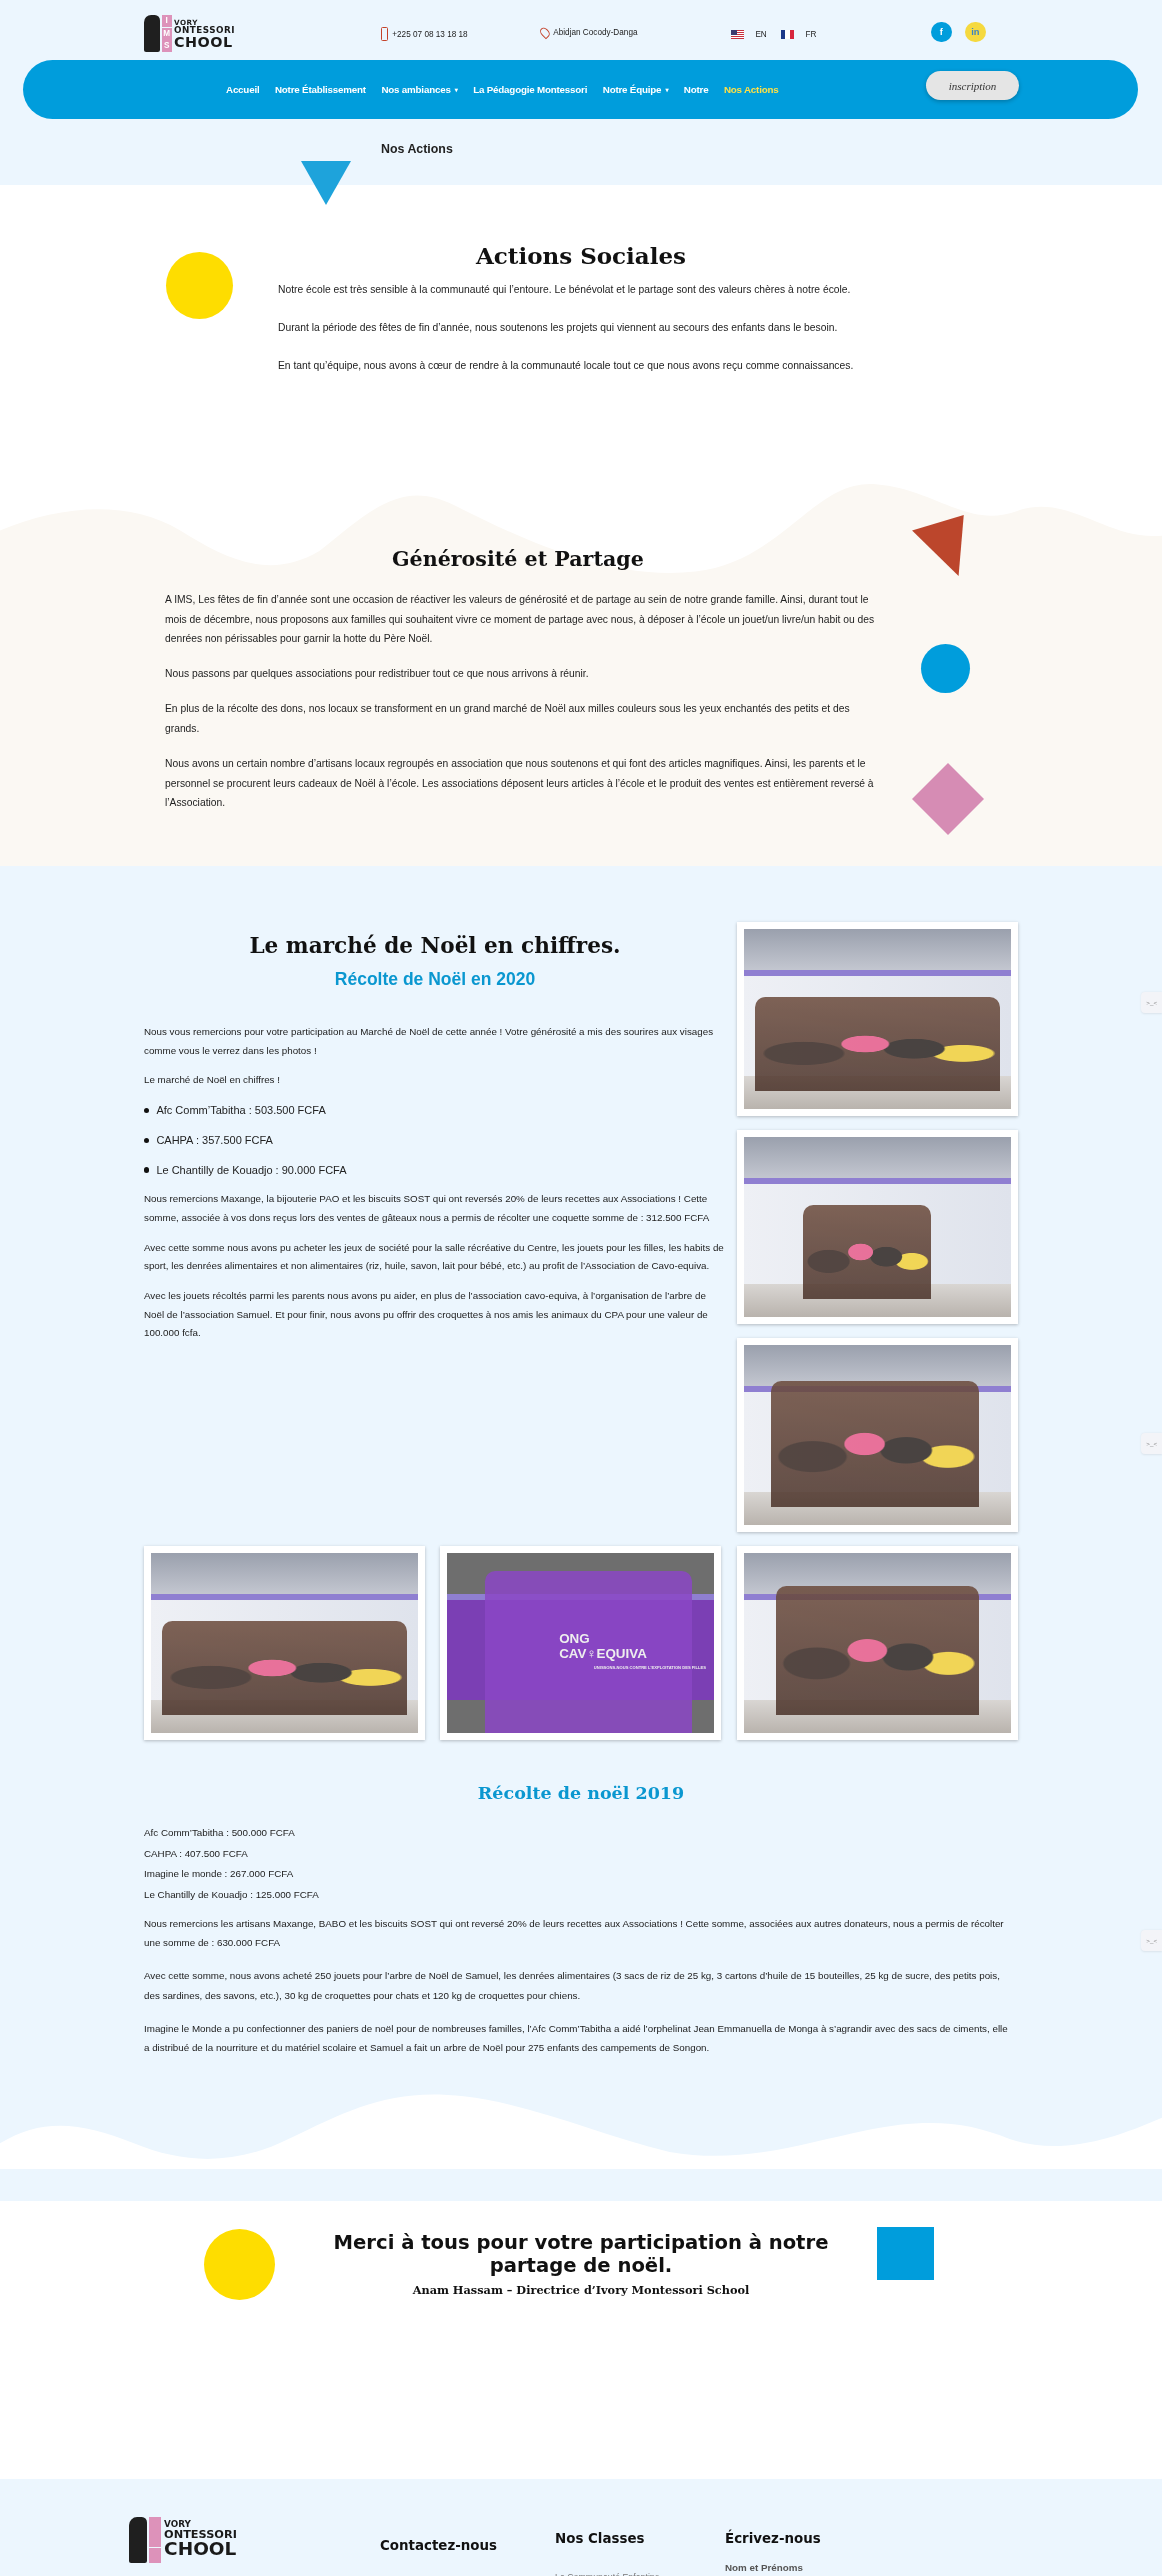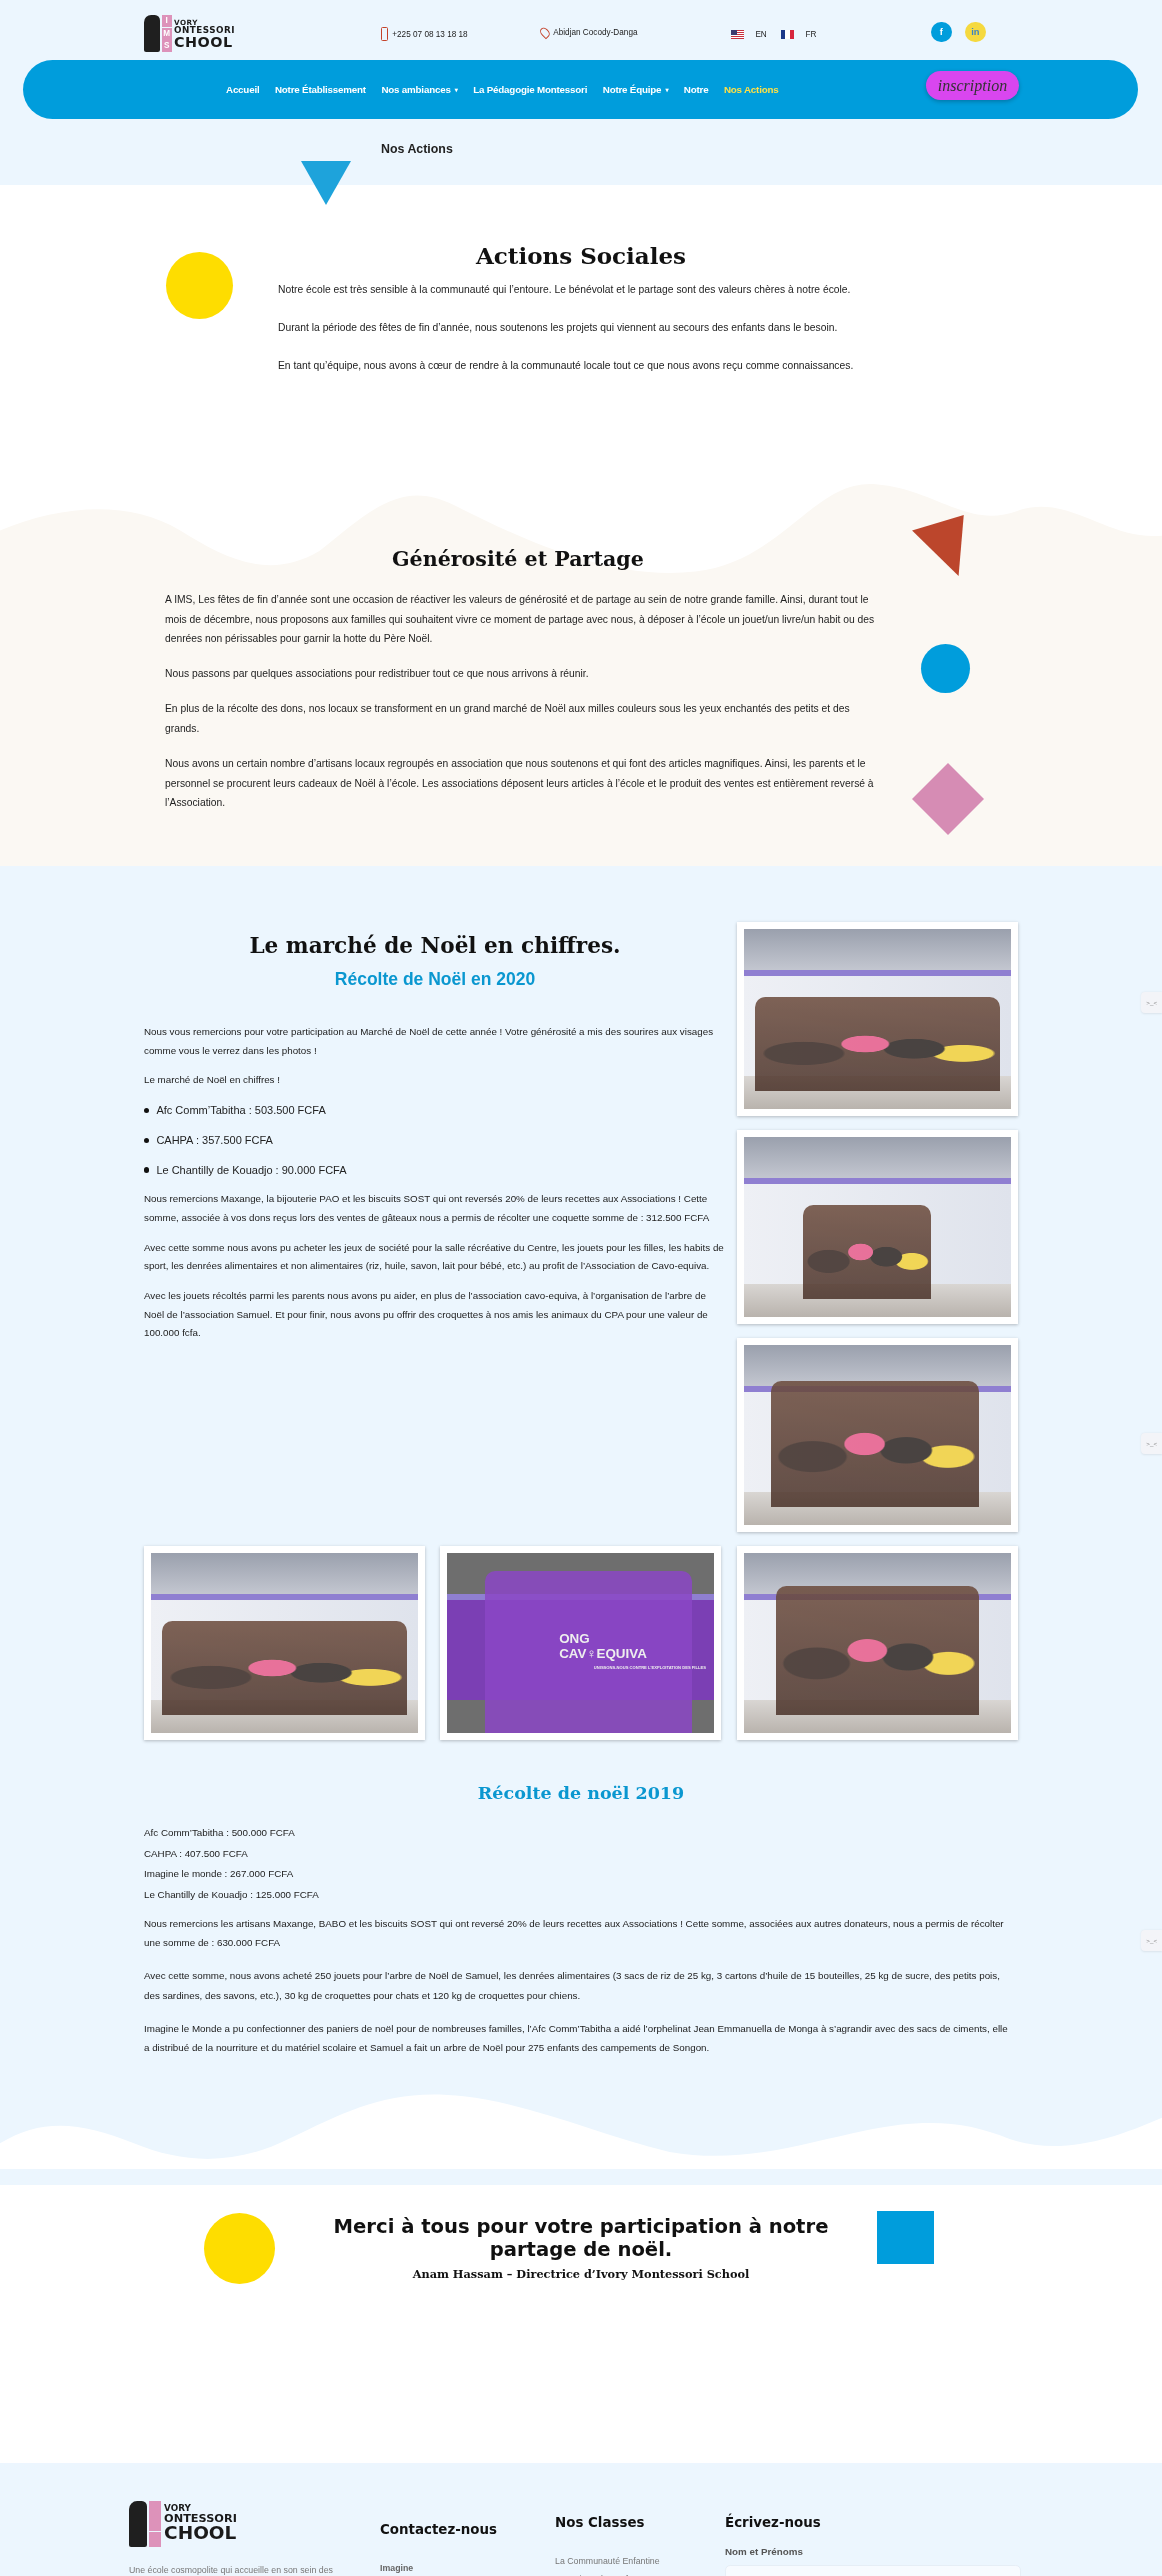--- a/index.html
+++ b/index.html
@@ -25,21 +25,21 @@
   .flag-us { background: repeating-linear-gradient(#c8303e 0 1px, #fff 1px 2.1px); position: relative; }
   .flag-us::before { content: ""; position: absolute; left: 0; top: 0; width: 5.7px; height: 4.6px; background: #3c3b6e; }
   .flag-fr { background: linear-gradient(90deg, #1e3a8a 0 33%, #fff 33% 66%, #d7263d 66%); }
   .social-top { position: absolute; top: 21.6px; width: 20.6px; height: 20.6px; border-radius: 50%; display: flex; align-items: center; justify-content: center; font-weight: 700; font-size: 9.3px; }
 
   .navbar { position: absolute; left: 23px; top: 60px; width: 1115px; height: 59px; background: #009ddc; border-radius: 31px; display: flex; align-items: center; }
   .nav-items { position: absolute; left: 203px; top: 0; height: 59px; display: flex; align-items: center; gap: 15.5px; }
   .nav-item { color: #fff; font-size: 9.8px; font-weight: 700; letter-spacing: -0.2px; white-space: nowrap; cursor: pointer; display: flex; align-items: center; gap: 4.1px; }
   .nav-item.active { color: #fde047; }
   .nav-item .chev { font-size: 6.2px; }
-  .inscription-btn { position: absolute; left: 903px; top: 11.3px; width: 93px; height: 29px; background: #d946ef; border-radius: 15.5px; display: flex; align-items: center; justify-content: center; font-style: italic; font-size: 16px; color: #333; box-shadow: 0 1.5px 4.1px rgba(0,0,0,0.25); cursor: pointer; font-family: "Liberation Serif", serif; }
+  .inscription-btn { position: absolute; left: 903px; top: 11.3px; width: 93px; height: 29px; background: #e5e5e5; border-radius: 15.5px; display: flex; align-items: center; justify-content: center; font-style: italic; font-size: 11px; color: #333; box-shadow: 0 1.5px 4.1px rgba(0,0,0,0.25); cursor: pointer; font-family: "Liberation Serif", serif; }
 
   
   .sec-white { background: #fff; position: relative; height: 289px; }
   .sec-white .circle-y { position: absolute; left: 166px; top: 67px; width: 67px; height: 67px; border-radius: 50%; background: #fedd00; }
   .h-serif { font-family: "DejaVu Serif", serif; font-weight: 700; color: #111; text-align: center; }
   .sec-white h1 { position: absolute; left: 0; right: 0; top: 57px; font-size: 23px; }
   .para { font-size: 10.3px; line-height: 19.6px; color: #222; }
   .sec-white .txt { position: absolute; left: 278px; top: 95px; width: 685px; }
   .sec-white .txt p { margin-bottom: 18.5px; }
 
@@ -78,21 +78,21 @@
 
   .h-2019 { position: absolute; left: 0; width: 1162px; top: 917px; font-size: 17.5px; color: #0a97d0; font-family: "DejaVu Serif", serif; text-align: center; font-weight: 700; }
   .txt-2019 { position: absolute; left: 144px; top: 958px; width: 866px; }
   .txt-2019 .lines p { font-size: 9.8px; line-height: 17.5px; margin: 0 0 3.1px; }
   .txt-2019 .lines { margin-bottom: 10.3px; }
   .txt-2019 .pp { font-size: 9.8px; line-height: 19.6px; margin-bottom: 13.4px; }
 
   .wave-bottom { position: absolute; left: 0; top: 1226px; width: 1162px; height: 77px; }
 
   
-  .merci { background: #fff; height: 278px; position: relative; margin-top: 0; padding-left: 47px; }
+  .merci { background: #fff; height: 278px; position: relative; margin-top: 16px; padding-left: 47px; }
   .merci .c-y { position: absolute; left: 204px; top: 28px; width: 71px; height: 71px; border-radius: 50%; background: #fedd00; }
   .merci .sq-b { position: absolute; left: 877px; top: 26px; width: 57px; height: 53px; background: #009ddc; }
   .merci .quote { position: absolute; left: 0; right: 0; top: 30px; text-align: center; font-family: "DejaVu Sans", sans-serif; font-weight: 900; font-size: 19.6px; line-height: 23px; color: #111; }
   .merci .author { position: absolute; left: 0; right: 0; top: 82px; text-align: center; font-family: "DejaVu Serif", serif; font-size: 11.3px; color: #111; font-weight: 700; }
 
   
   .footer { background: #ecf6fe; position: relative; height: 368px; }
   .f-logo { position: absolute; left: 129px; top: 36px; width: 155px; height: 49px; display: flex; align-items: center; }
   .f-logo .kid { width: 17.5px; height: 46px; background: #1f1f1f; border-radius: 8.2px 5.2px 2.1px 2.1px; margin-right: 2.1px; }
   .f-logo .blocks { display: flex; flex-direction: column; gap: 0.5px; margin-right: 3.1px; }

